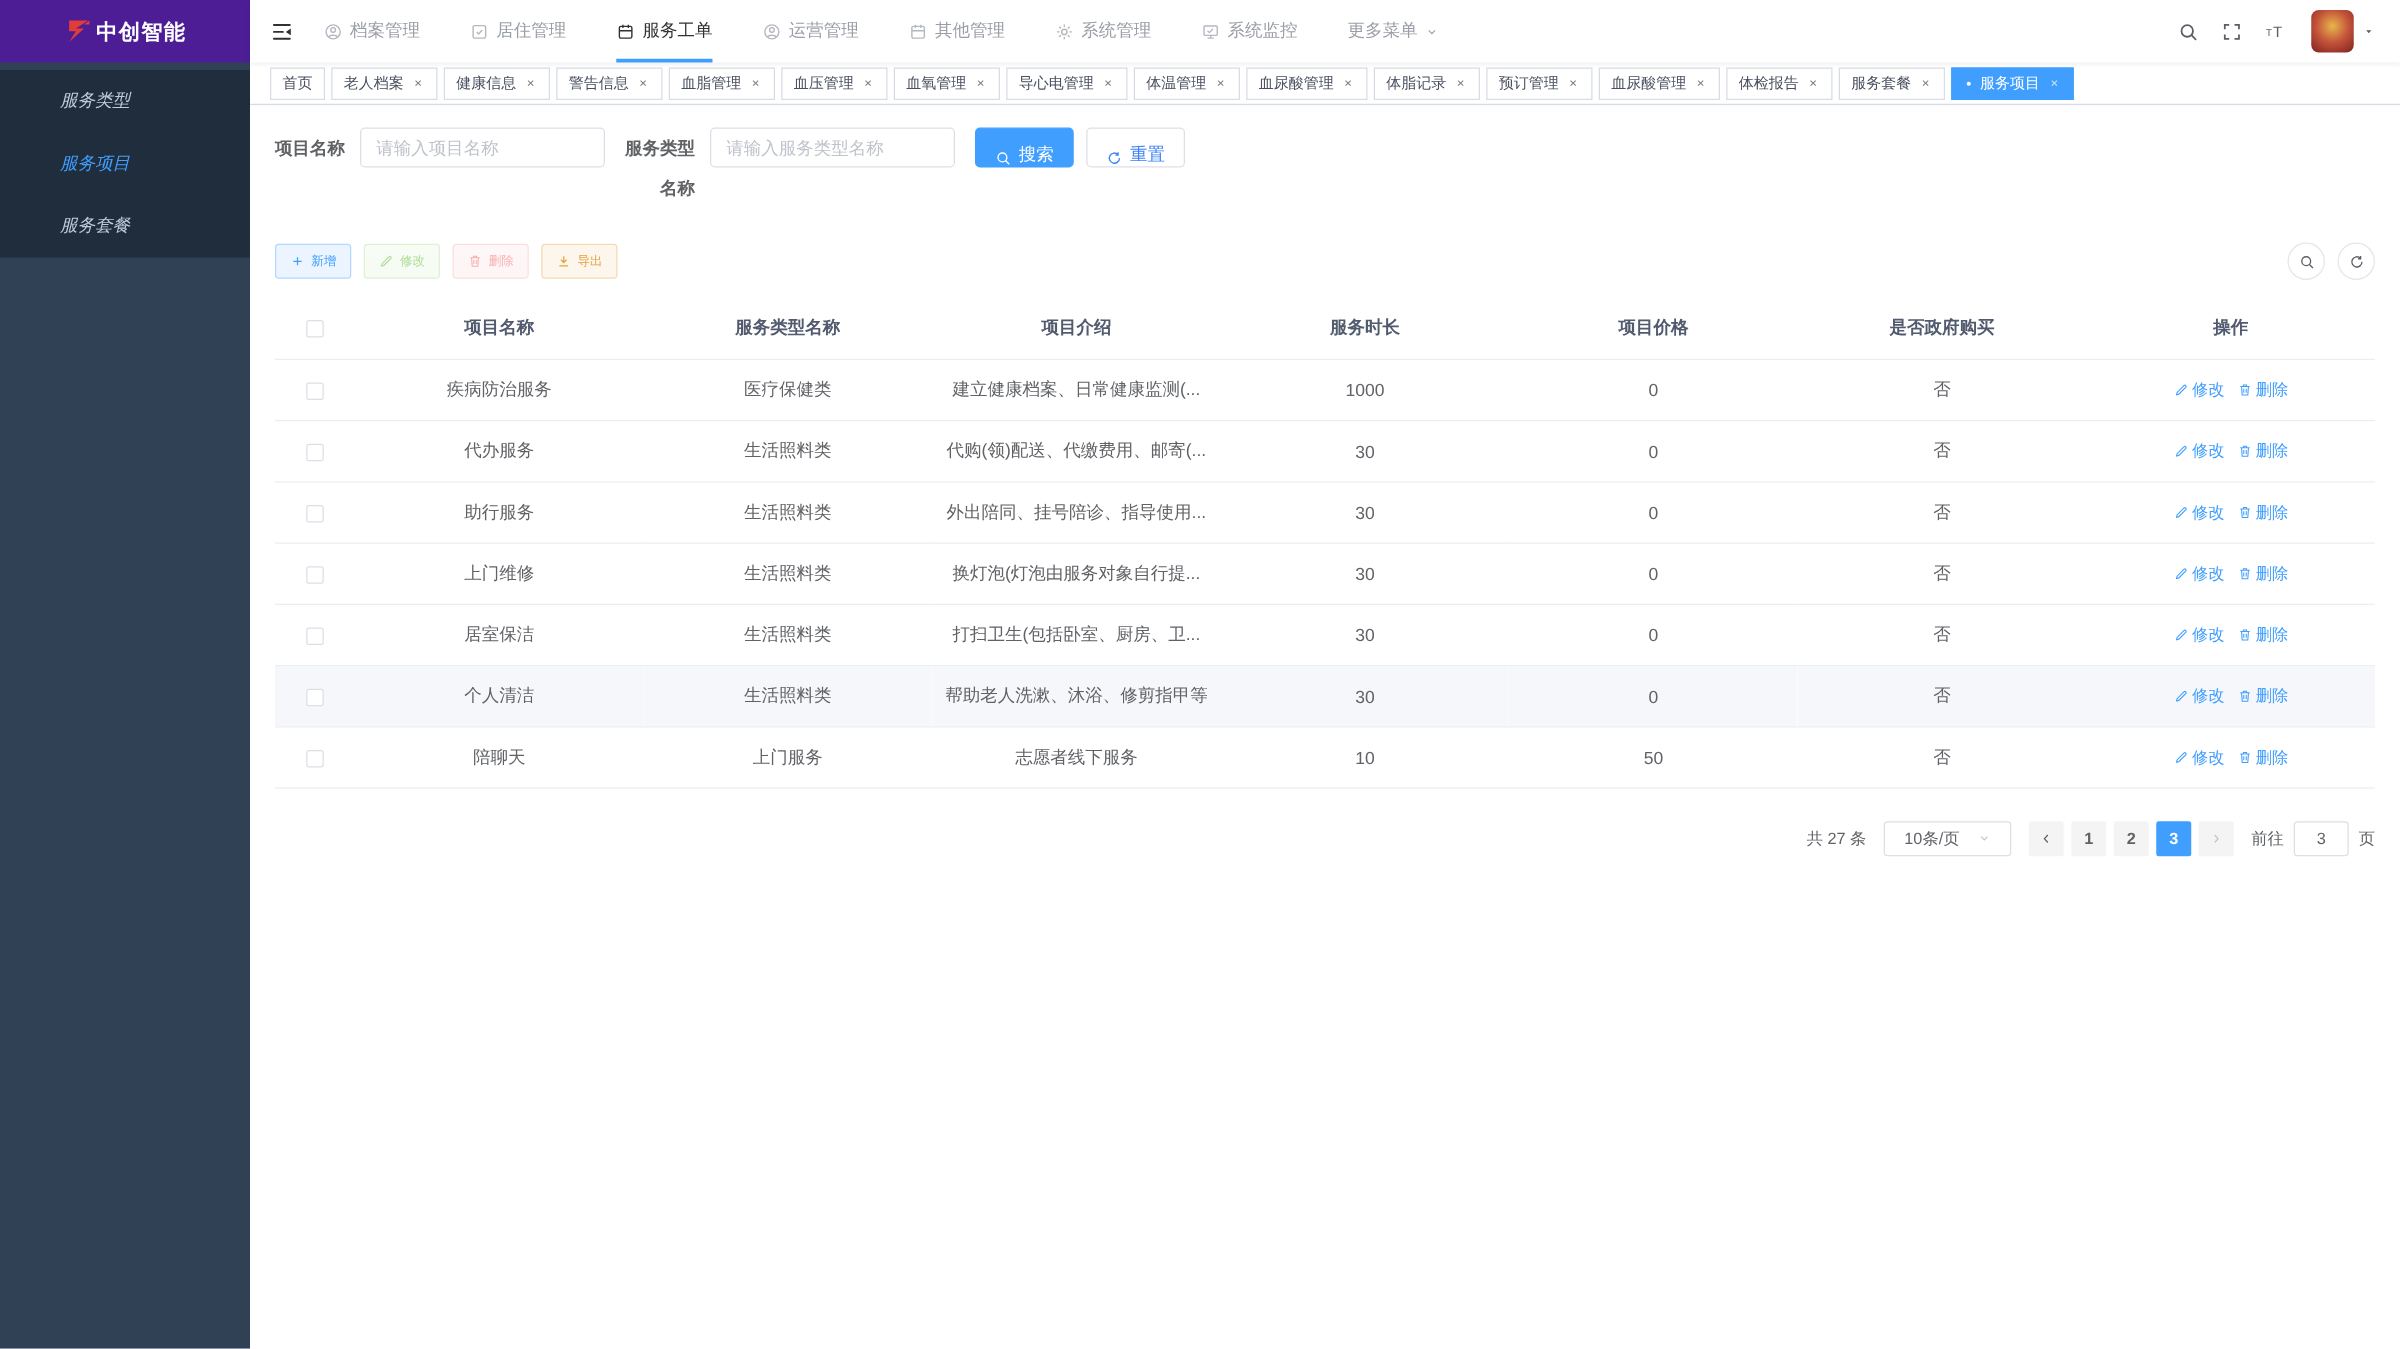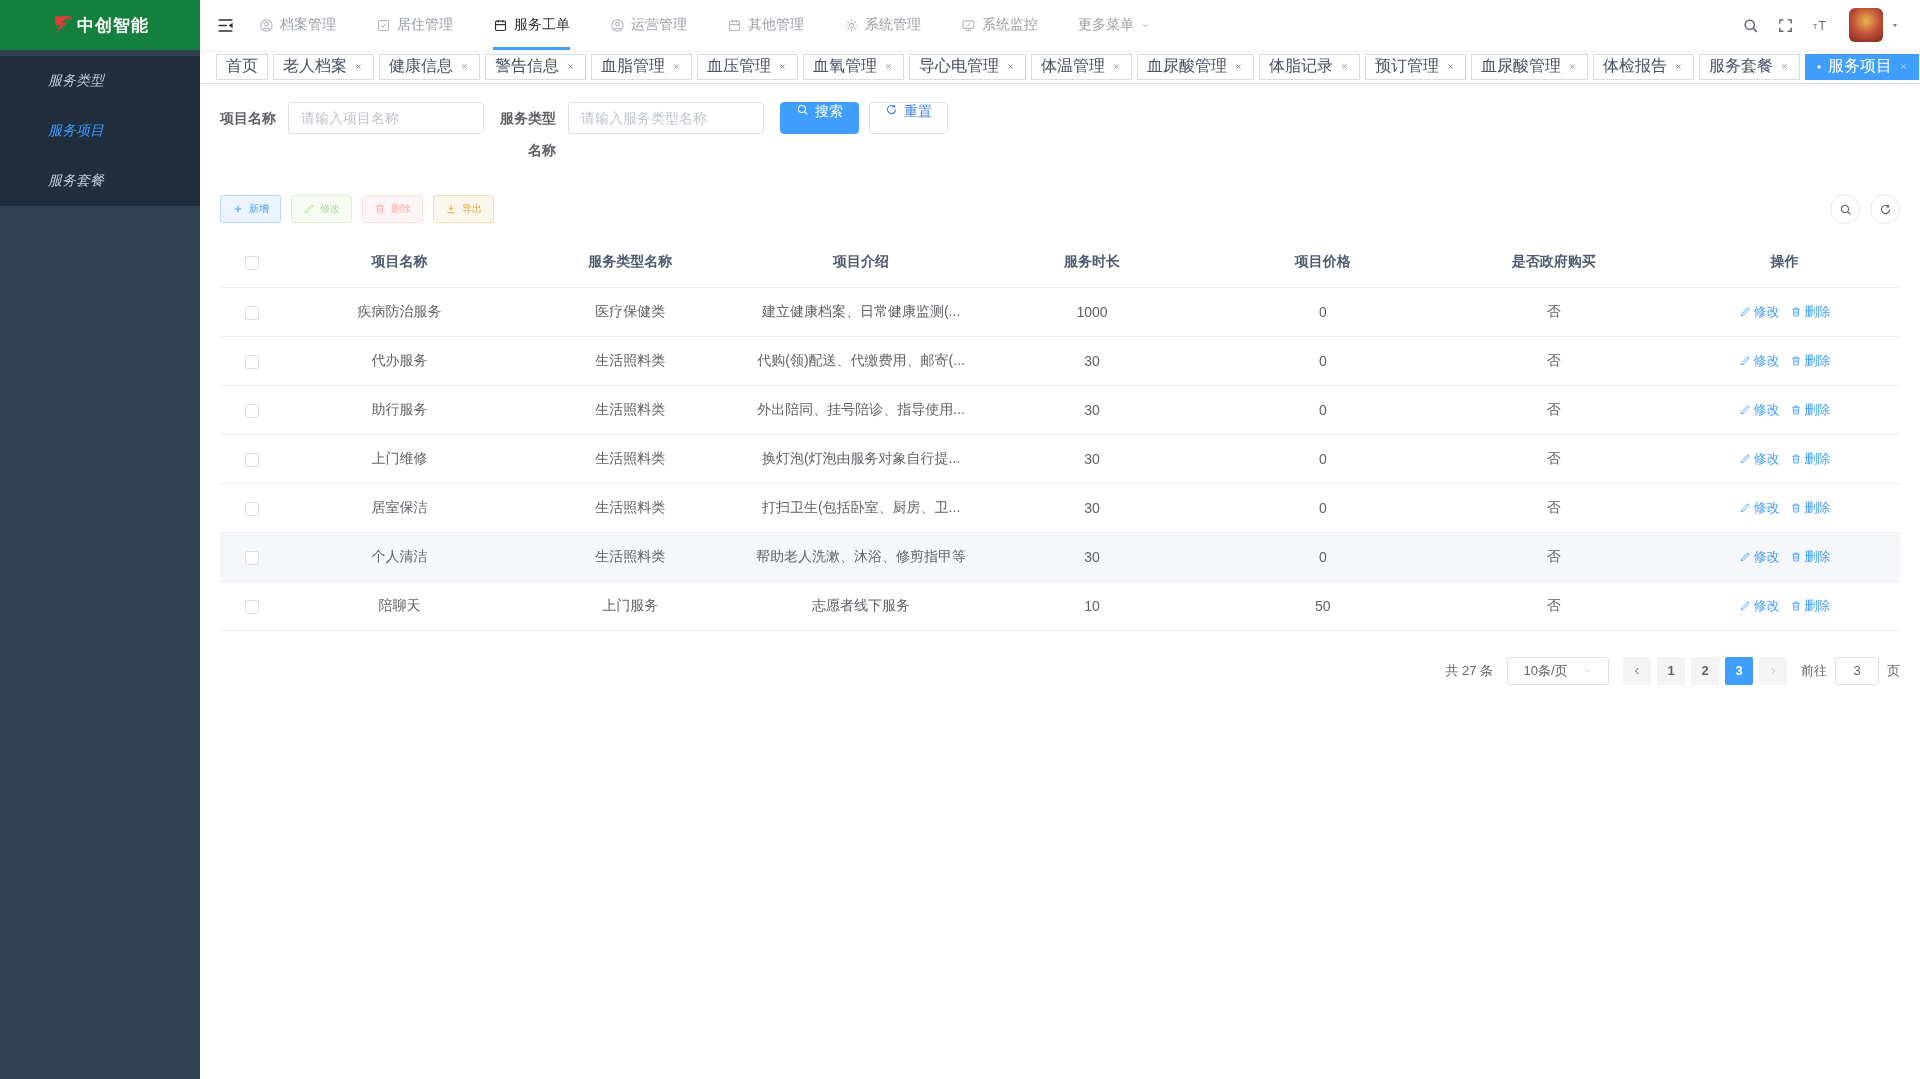--- a/index.html
+++ b/index.html
@@ -5,21 +5,21 @@
   * { margin:0; padding:0; box-sizing:border-box; }
   html,body { width:1920px; height:1079px; overflow:hidden; }
   body { font-family:"Liberation Sans","DejaVu Sans",sans-serif; font-size:14px; color:#303133; background:#fff; }
   .icn { display:inline-flex; }
   .icn svg { width:1em; height:1em; display:block; }
 
   .app { display:flex; width:100%; height:100%; }
 
   
   .left-col { flex:0 0 200px; width:200px; background:#304156; display:flex; flex-direction:column; }
-  .logo { flex:0 0 50px; height:50px; background:#15803d; display:flex; align-items:center; justify-content:center; }
+  .logo { flex:0 0 50px; height:50px; background:#4c1d95; display:flex; align-items:center; justify-content:center; }
   .logo-mark svg { width:26px; height:26px; display:block; }
   .logo-text { color:#fff; font-size:17px; font-weight:700; letter-spacing:1px; }
   .sidebar { flex:1; padding-top:6px; overflow:hidden; }
   .menu-title { height:50px; display:flex; align-items:center; gap:10px; padding:0 18px 0 20px; color:#cdd5e0; font-size:14px; cursor:pointer; }
   .menu-ic { font-size:16px; color:#cfd6e0; }
   .menu-chevron { margin-left:auto; font-size:11px; color:#8291a5; }
   .submenu { background:#1f2d3d;font-style:italic; }
   .submenu-item { height:50px; display:flex; align-items:center; padding-left:48px; font-size:14px; color:#bfcbd9; cursor:pointer; }
   .submenu-item.active { color:#409eff; }
 
@@ -37,34 +37,34 @@
   .nav-caret { font-size:11px !important; color:#9a9ea6 !important; }
   .header-right { margin-left:auto; display:flex; align-items:center; gap:6px; }
   .hdr-btn { background:none; border:0; padding:6px; cursor:pointer; color:#5a5e66; font-size:17px; display:flex; }
   .avatar-wrap { display:flex; align-items:center; gap:7px; margin-left:8px; cursor:pointer; }
   .avatar { width:34px; height:34px; border-radius:6px; display:block;
             background:radial-gradient(circle at 50% 38%, #e9b64d 0%, #c3543a 48%, #7e2020 100%); }
   .avatar-caret { font-size:10px; color:#5a5e66; display:inline-flex; }
   .avatar-caret svg{width:1em;height:1em;}
 
   .tabs-bar { flex:0 0 34px; height:34px; display:flex; align-items:center; gap:5px; padding:0 16px; background:#fff; border-bottom:1px solid #d8dce5; box-shadow:0 1px 3px rgba(0,0,0,.04); position:relative; z-index:2; overflow:hidden; }
-  .tab { height:26px; display:inline-flex; align-items:center; gap:5px; padding:0 9px; border:1px solid #d8dce5; background:#fff; color:#495060; font-size:16px; cursor:pointer; white-space:nowrap; }
+  .tab { height:26px; display:inline-flex; align-items:center; gap:5px; padding:0 9px; border:1px solid #d8dce5; background:#fff; color:#495060; font-size:12px; cursor:pointer; white-space:nowrap; }
   .tab.active { background:#409eff; border-color:#409eff; color:#fff; }
   .tab-dot { font-size:8px; color:#fff; }
   .tab-close { display:inline-flex; align-items:center; justify-content:center; width:12px; height:12px; border-radius:50%; color:inherit; opacity:.7; }
   .tab-close svg { width:9px; height:9px; }
 
   .main { flex:1; background:#fff; padding:18px 20px 0; overflow:hidden; }
 
   .search-form { display:flex; align-items:flex-start; }
   .form-label { font-size:14px; font-weight:700; color:#606266; line-height:32px; padding-right:12px; white-space:nowrap; }
   .form-label.wrap { width:68px; text-align:right; white-space:normal; word-break:break-all; }
   .form-input { width:196px; height:32px; border:1px solid #dcdfe6; border-radius:4px; padding:0 12px; font-size:14px; color:#606266; outline:none; font-family:inherit; margin-right:16px; }
   .form-input::placeholder { color:#bfc3cb; }
-  .btn { height:32px; padding:0 15px; border-radius:4px; font-size:14px; display:inline-flex; align-items:flex-start; gap:6px; cursor:pointer; font-family:inherit; }
+  .btn { height:32px; padding:0 15px; border-radius:4px; font-size:14px; display:inline-flex; align-items:flex-end; gap:6px; cursor:pointer; font-family:inherit; }
   .btn .icn { font-size:13px; }
   .btn-primary { background:#409eff; border:1px solid #409eff; color:#fff; }
   .btn-default { background:#fff; border:1px solid #dcdfe6; color:#3b82f6; margin-left:10px; }
 
   .toolbar { display:flex; align-items:center; margin-top:28px; }
   .btn-mini { height:28px; padding:0 11px; border-radius:3px; font-size:10px; display:inline-flex; align-items:center; gap:5px; margin-right:10px; cursor:pointer; font-family:inherit; }
   .btn-mini .icn { font-size:12px; }
   .btn-add { color:#409eff; background:#ecf5ff; border:1px solid #b3d8ff; }
   .btn-edit { color:#67c23a; background:#f0f9eb; border:1px solid #c2e7b0; opacity:.55; }
   .btn-del { color:#f56c6c; background:#fef0f0; border:1px solid #fbc4c4; opacity:.55; }

